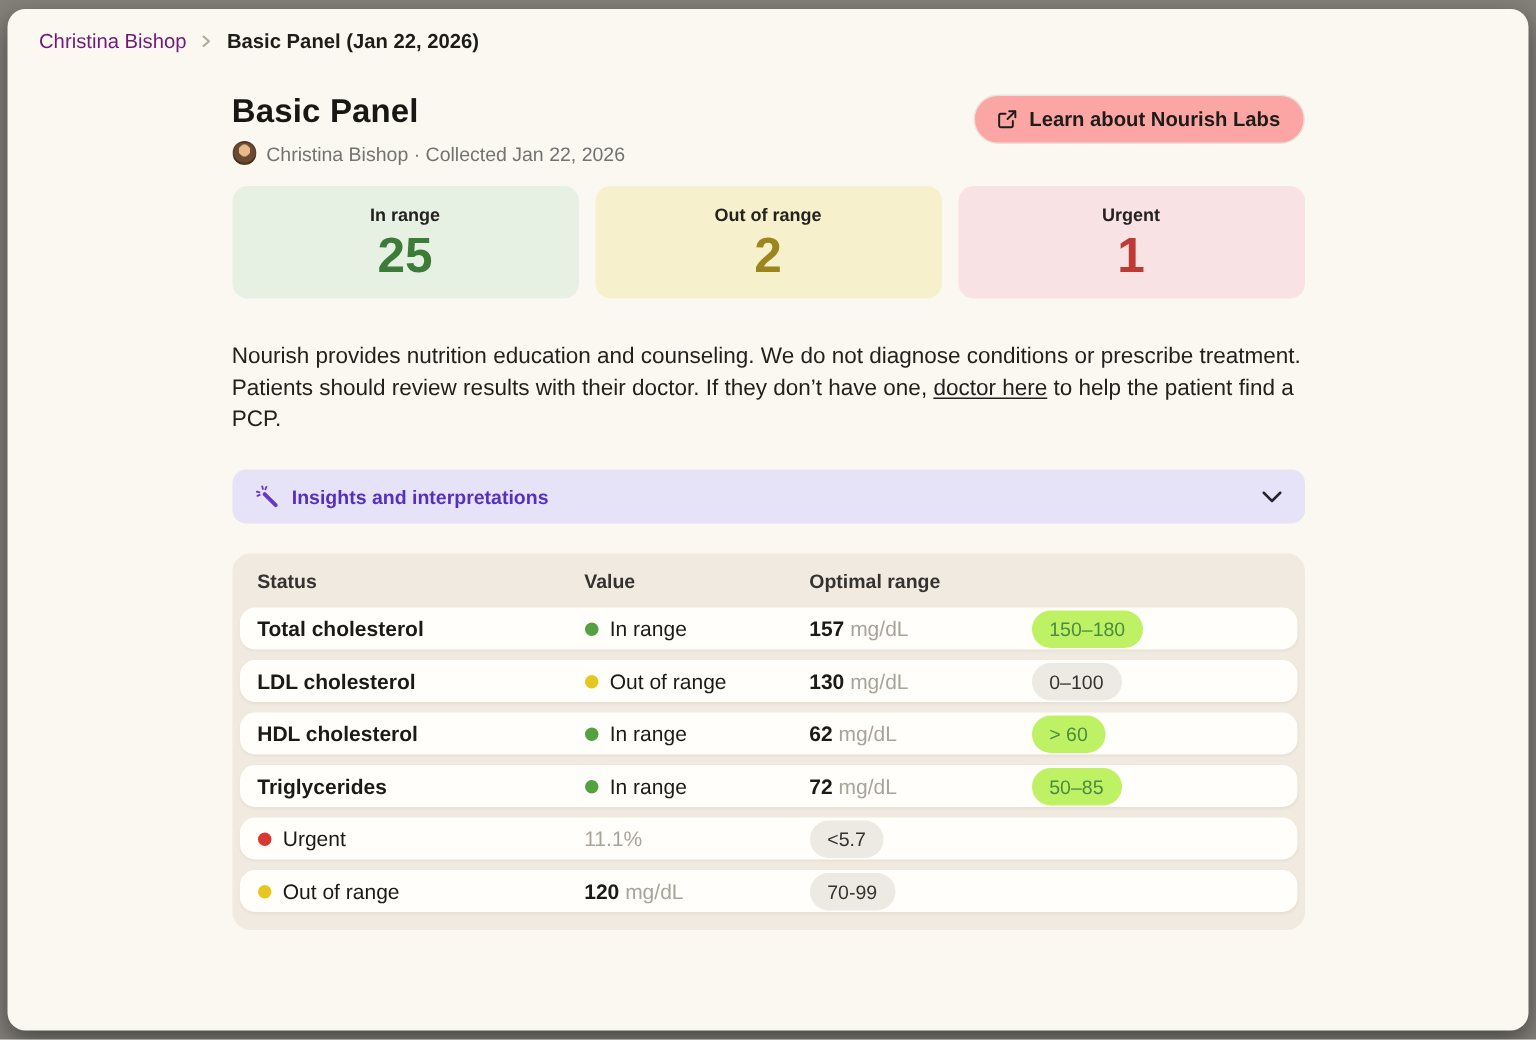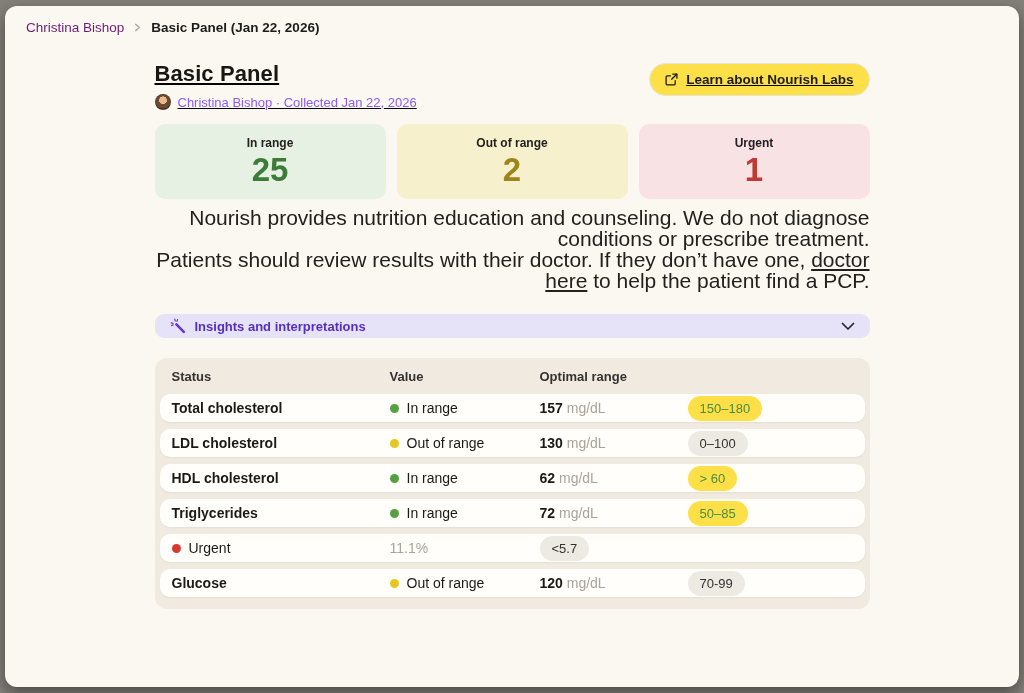--- a/index.html
+++ b/index.html
@@ -25,33 +25,33 @@
     padding: 14px 0 0 21px;
     font-size: 13.5px;
   }
   .crumb-parent { color: #701a75; }
   .crumb-sep { color: #b5b0a4; font-size: 12px; margin-top: 1px; }
   .crumb-current { color: #1d1c19; font-weight: 700; }
 
   
   .content { width: 715px; margin: 26px auto 0 auto; }
 
-  .title-row { display: flex; align-items: flex-start; justify-content: space-between; text-decoration: underline; }
+  .title-row { display: flex; align-items: flex-start; justify-content: space-between; }
   .page-title { font-size: 22px; font-weight: 700; color: #181714; letter-spacing: 0.1px; }
   .byline { display: flex; align-items: center; gap: 7px; margin-top: 7px; }
   .avatar {
     width: 16px; height: 16px; border-radius: 50%;
     background: radial-gradient(circle at 50% 38%, #e8b98a 0 34%, #6b4a33 36% 72%, #4a3223 74%);
     border: 0.5px solid rgba(0,0,0,0.15);
   }
-  .byline-text { font-size: 13px; color: #8b5cf6; }
+  .byline-text { font-size: 13px; color: #737373; }
 
   .learn-btn {
     display: flex; align-items: center; gap: 8px;
-    background: #fde047;
+    background: #fca5a5;
     border: 1px solid #e8e3d8;
     border-radius: 18px;
     padding: 8px 15px;
     font-size: 13.5px; font-weight: 600; color: #1d1c19;
     cursor: pointer;
     margin-top: 2px;
     font-family: inherit;
   }
   .learn-btn svg { display: block; }
 
@@ -59,26 +59,26 @@
   .cards { display: flex; gap: 11px; margin-top: 14px; }
   .sum-card {
     flex: 1; height: 75px; border-radius: 10px;
     display: flex; flex-direction: column; align-items: center; justify-content: center;
     gap: 2px;
   }
   .sum-label { font-size: 12px; font-weight: 600; color: #23221f; }
   .sum-count { font-size: 33px; font-weight: 700; line-height: 36px; }
 
   
-  .disclaimer { margin-top: 8px; font-size: 21px; color: #23211e; line-height: 21px; text-align: right; }
+  .disclaimer { margin-top: 28px; font-size: 15px; color: #23211e; line-height: 21px; }
   .disclaimer a { color: #23211e; text-decoration: underline; text-underline-offset: 2px; cursor: pointer; }
 
   
   .insights {
-    margin-top: 23px; height: 24px;
+    margin-top: 23px; height: 36px;
     background: #e6e2f8; border-radius: 9px;
     display: flex; align-items: center;
     padding: 0 15px; gap: 9px;
     cursor: pointer;
   }
   .insights-label { font-size: 13px; font-weight: 600; color: #5530be; flex: 1; }
   .insights svg { display: block; }
 
   
   .table { margin-top: 20px; background: #f0eae1; border-radius: 12px; padding: 0 0 5px 0; }
@@ -106,21 +106,21 @@
   .dot-red { background: #d93832; }
   .r-value { font-size: 14px; color: #1b1a17; font-weight: 600; }
   .r-unit { color: #a9a49a; font-weight: 400; }
   .r-value.muted { color: #a9a49a; font-weight: 400; }
   .badge {
     display: inline-block;
     font-size: 13px; font-weight: 500;
     padding: 5px 12px; border-radius: 13px;
     justify-self: start;
   }
-  .badge-green { background: #fde047; color: #4c8b42; }
+  .badge-green { background: #bef264; color: #4c8b42; }
   .badge-gray { background: #edeae4; color: #343230; text-align: center; }
 </style>
 </head>
 <body>
 
 <div class="window">
 
   <div class="breadcrumb">
     <span class="crumb-parent">Christina Bishop</span>
     <span class="crumb-sep">
@@ -240,21 +240,20 @@
   <div class="row-card">
     <span class="r-status">
       <span class="dot dot-red"></span>
       <span>Urgent</span>
     </span>
     <span class="r-value muted"><span>11.1%</span> <span class="r-unit"></span></span>
     <span class="badge badge-gray">&lt;5.7</span>
   </div>
 
   <div class="row-card">
-    <span class="r-name">Glucose</span>
     <span class="r-status">
       <span class="dot dot-yellow"></span>
       <span>Out of range</span>
     </span>
     <span class="r-value"><span>120</span> <span class="r-unit">mg/dL</span></span>
     <span class="badge badge-gray">70-99</span>
   </div>
 </div>
     </div>
 

